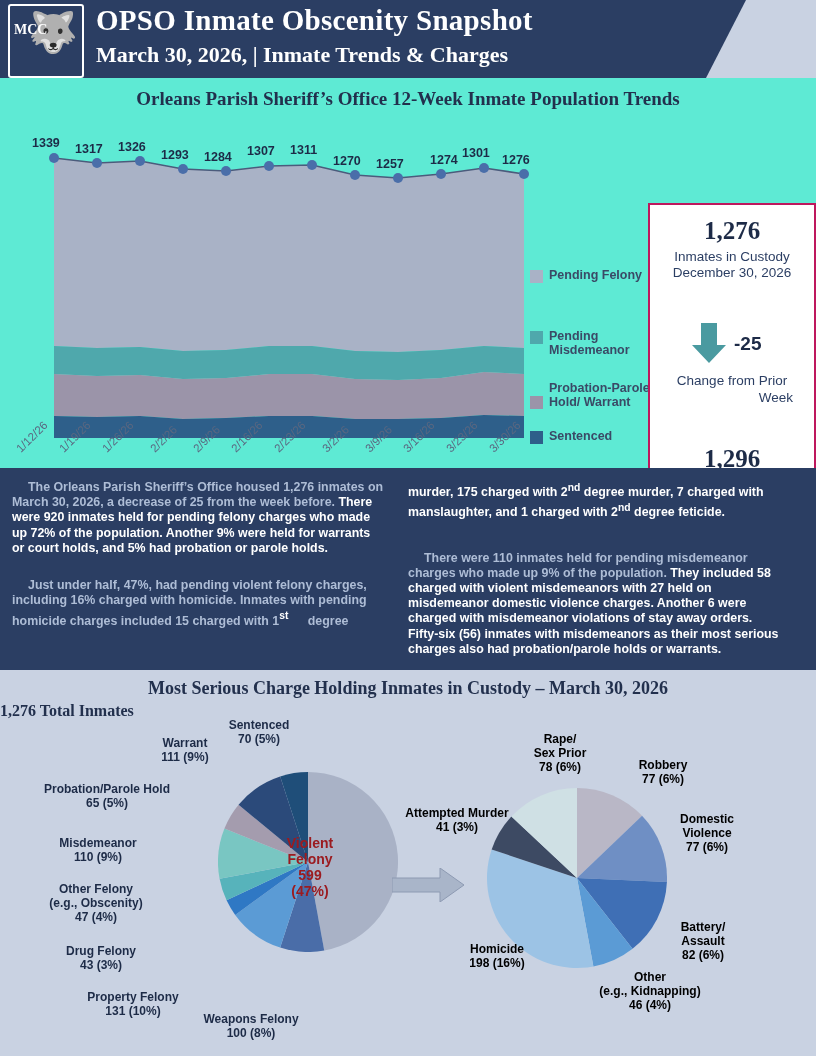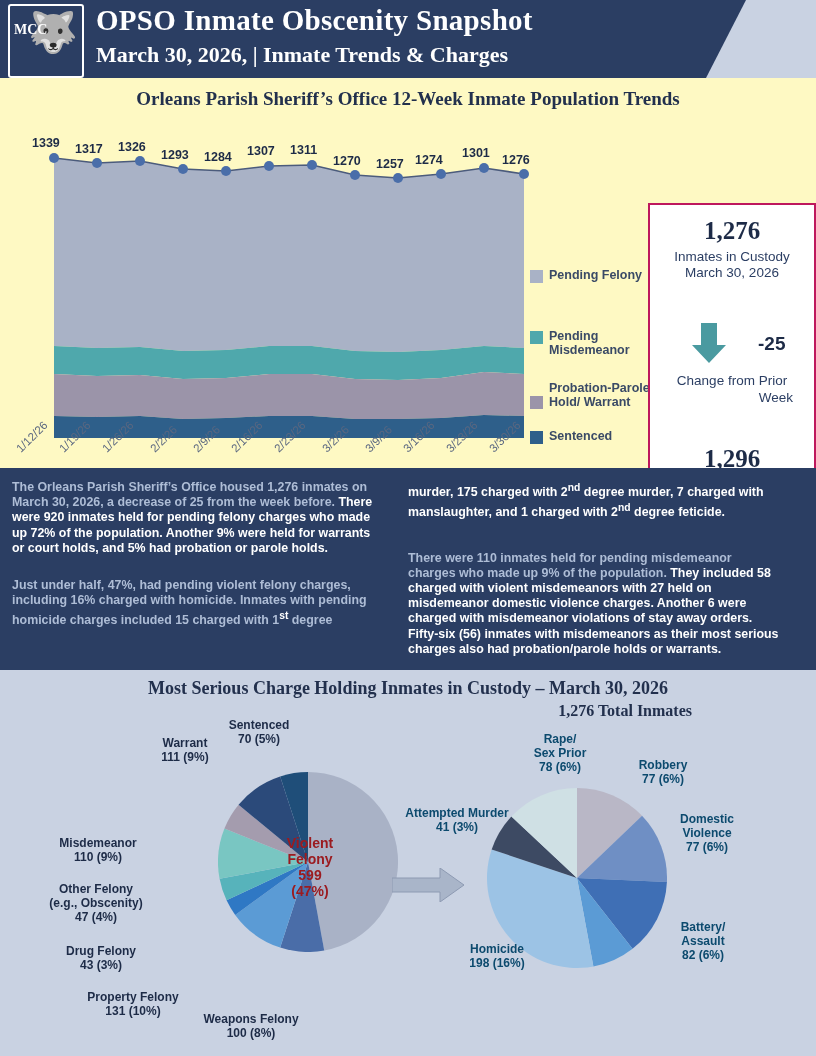--- a/index.html
+++ b/index.html
@@ -42,21 +42,21 @@
     letter-spacing:.3px;
   }
   #header h2{
     position:absolute;left:96px;top:42px;margin:0;
     font-family:"Liberation Serif",serif;
     font-size:22px;color:#ffffff;font-weight:bold;
   }
   
   #trend-section{
     position:absolute;left:0;top:78px;width:816px;height:390px;
-    background:#fef9c3;
+    background:#5eead4;
   }
   #trend-title{
     position:absolute;left:0;top:10px;width:816px;text-align:center;
     font-size:19px;font-weight:bold;color:#22304d;
     font-family:"Liberation Serif",serif;
   }
   #chart-area{
     position:absolute;left:44px;top:60px;width:490px;height:300px;
   }
   #chart-svg{display:block;}
@@ -83,52 +83,52 @@
     font-family:"Liberation Serif",serif;
   }
   .stat-sub{
     text-align:center;font-size:13.5px;color:#2b3e63;line-height:16px;
   }
   #arrow-down{
     position:absolute;left:42px;top:118px;width:34px;height:40px;
   }
   .delta{
     position:absolute;left:84px;top:128px;
-    font-size:19px;font-weight:bold;color:#1d2b47;margin-left:24px;
+    font-size:19px;font-weight:bold;color:#1d2b47;
   }
   
   #narrative{
     position:absolute;left:0;top:468px;width:816px;height:202px;
     background:#2b3e63;color:#ffffff;
   }
   #narrative .col{position:absolute;top:12px;width:372px;font-size:12.4px;line-height:15.2px;}
   #narrative .col.left{left:12px;}
   #narrative .col.right{left:408px;}
   .para{margin-bottom:11px;font-weight:bold;}
-  .lead{color:#aebdd6;}
+  .lead{color:#aebdd6;margin-left:16px;}
   
   #pie-section{
     position:absolute;left:0;top:670px;width:816px;height:386px;
     background:#c9d2e2;
   }
   #pie-title{
     position:absolute;left:0;top:8px;width:816px;text-align:center;
     font-size:18px;font-weight:bold;color:#22304d;
     font-family:"Liberation Serif",serif;
   }
   #pie-subtitle{
-    position:absolute;left:0;top:32px;width:692px;text-align:right;
+    position:absolute;left:0;top:32px;width:692px;text-align:left;
     font-size:16px;font-weight:bold;color:#22304d;
     font-family:"Liberation Serif",serif;
   }
   .pie-lbl{
     position:absolute;font-size:12px;font-weight:bold;color:#1d2b47;
     line-height:14px;text-align:center;white-space:nowrap;
   }
-  .pie-lbl.red{color:#0c4a6e;}
+  .pie-lbl.red{color:#000000;}
   .ctr-lbl{
     position:absolute;text-align:center;font-size:14px;font-weight:bold;
     color:#9b1b20;line-height:16px;
   }
 </style>
 </head>
 <body>
 
 <div id="header">
   <div id="header-angle"></div>
@@ -178,21 +178,21 @@
 
   <div class="pt-label" style="left:32px;top:58px;">1339</div>
   <div class="pt-label" style="left:75px;top:64px;">1317</div>
   <div class="pt-label" style="left:118px;top:62px;">1326</div>
   <div class="pt-label" style="left:161px;top:70px;">1293</div>
   <div class="pt-label" style="left:204px;top:72px;">1284</div>
   <div class="pt-label" style="left:247px;top:66px;">1307</div>
   <div class="pt-label" style="left:290px;top:65px;">1311</div>
   <div class="pt-label" style="left:333px;top:76px;">1270</div>
   <div class="pt-label" style="left:376px;top:79px;">1257</div>
-  <div class="pt-label" style="left:415px;top:75px;text-align:right;">1274</div>
+  <div class="pt-label" style="left:430px;top:75px;text-align:right;">1274</div>
   <div class="pt-label" style="left:462px;top:68px;">1301</div>
   <div class="pt-label" style="left:502px;top:75px;">1276</div>
 
   <div class="x-label" style="left:14px;top:368px;">1/12/26</div>
   <div class="x-label" style="left:57px;top:368px;">1/19/26</div>
   <div class="x-label" style="left:100px;top:368px;">1/26/26</div>
   <div class="x-label" style="left:148px;top:368px;">2/2/26</div>
   <div class="x-label" style="left:191px;top:368px;">2/9/26</div>
   <div class="x-label" style="left:229px;top:368px;">2/16/26</div>
   <div class="x-label" style="left:272px;top:368px;">2/23/26</div>
@@ -217,21 +217,21 @@
     </div>
     <div class="lg-row" style="margin-top:20px;">
       <span class="lg-sw" style="background:#2e5f8a"></span>
       <span class="lg-tx">Sentenced</span>
     </div>
   </div>
 
   <div id="statbox">
     <div class="stat-big" style="position:absolute;left:0;top:12px;width:164px;">1,276</div>
     <div class="stat-sub" style="position:absolute;left:0;top:44px;width:164px;">Inmates in Custody</div>
-    <div class="stat-sub" style="position:absolute;left:0;top:60px;width:164px;">March 30, 2026</div>
+    <div class="stat-sub" style="position:absolute;left:0;top:60px;width:164px;">December 30, 2026</div>
 
     <svg id="arrow-down" viewBox="0 0 34 40">
       <polygon points="9,0 25,0 25,22 34,22 17,40 0,22 9,22" fill="#4a9aa0"></polygon>
     </svg>
     <div class="delta">-25</div>
 
     <div class="stat-sub" style="position:absolute;left:0;top:168px;width:164px;">Change from Prior</div>
     <div class="stat-sub" style="position:absolute;left:0;top:185px;width:164px;padding-left:44px;">Week</div>
 
     <div class="stat-big" style="position:absolute;left:0;top:240px;width:164px;">1,296</div>
@@ -295,20 +295,24 @@
   </div>
 
   <div class="pie-lbl" style="left:204px;top:48px;width:110px;">
     <div>Sentenced</div>
     <div>70 (5%)</div>
   </div>
   <div class="pie-lbl" style="left:130px;top:66px;width:110px;">
     <div>Warrant</div>
     <div>111 (9%)</div>
   </div>
+  <div class="pie-lbl" style="left:22px;top:112px;width:170px;">
+    <div>Probation/Parole Hold</div>
+    <div>65 (5%)</div>
+  </div>
   <div class="pie-lbl" style="left:28px;top:166px;width:140px;">
     <div>Misdemeanor</div>
     <div>110 (9%)</div>
   </div>
   <div class="pie-lbl" style="left:16px;top:212px;width:160px;">
     <div>Other Felony</div>
     <div>(e.g., Obscenity)</div>
     <div>47 (4%)</div>
   </div>
   <div class="pie-lbl" style="left:36px;top:274px;width:130px;">
@@ -359,20 +363,25 @@
   <div class="pie-lbl red" style="left:652px;top:142px;width:110px;">
     <div>Domestic</div>
     <div>Violence</div>
     <div>77 (6%)</div>
   </div>
   <div class="pie-lbl red" style="left:648px;top:250px;width:110px;">
     <div>Battery/</div>
     <div>Assault</div>
     <div>82 (6%)</div>
   </div>
+  <div class="pie-lbl red" style="left:560px;top:300px;width:180px;">
+    <div>Other</div>
+    <div>(e.g., Kidnapping)</div>
+    <div>46 (4%)</div>
+  </div>
   <div class="pie-lbl red" style="left:432px;top:272px;width:130px;">
     <div>Homicide</div>
     <div>198 (16%)</div>
   </div>
   <div class="pie-lbl red" style="left:382px;top:136px;width:150px;">
     <div>Attempted Murder</div>
     <div>41 (3%)</div>
   </div>
 </div>
 

